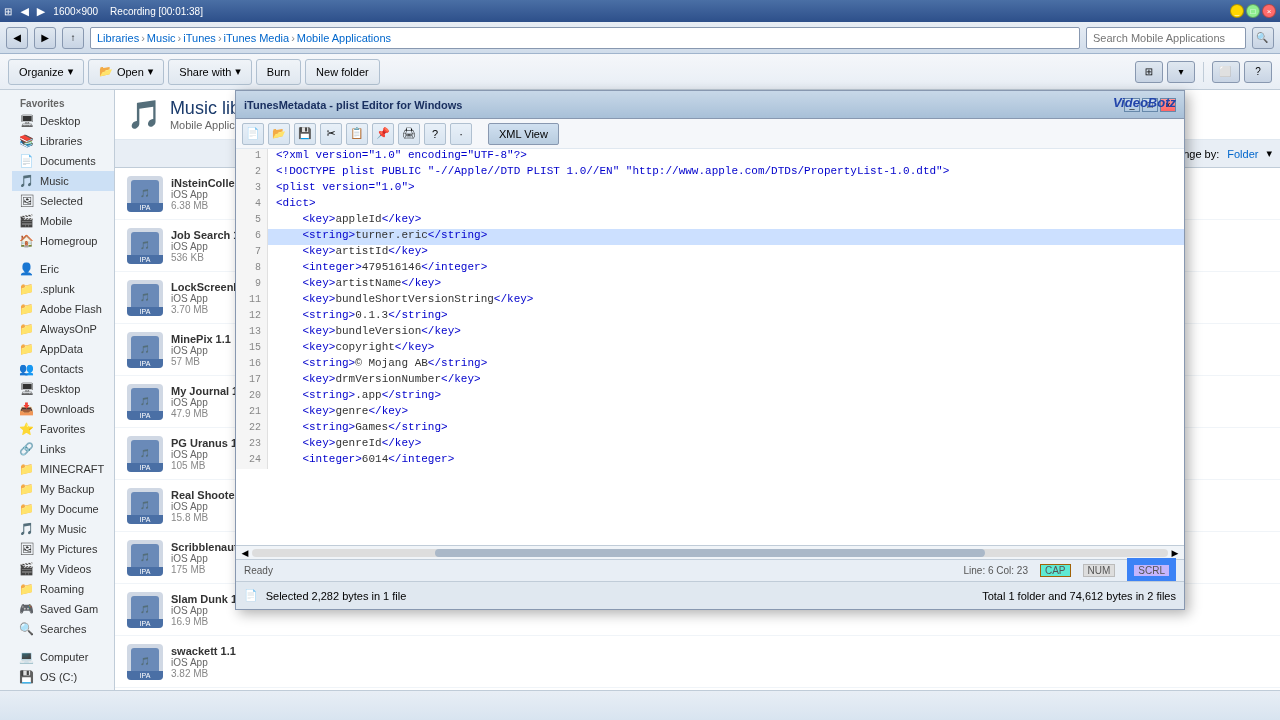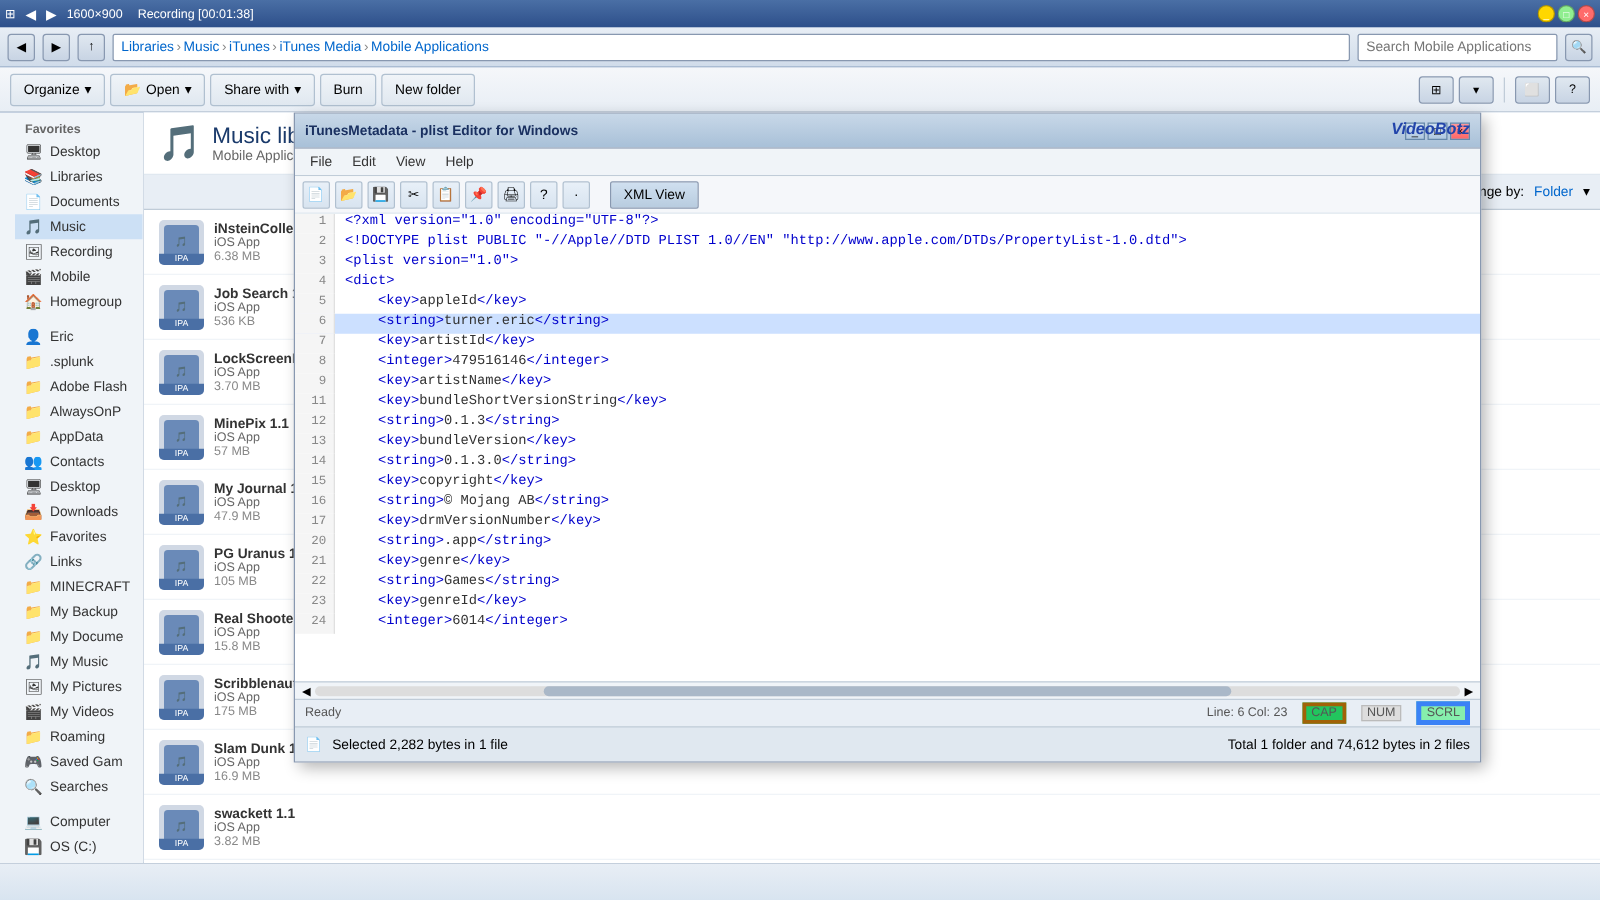--- a/index.html
+++ b/index.html
@@ -177,21 +177,21 @@
       <div class="sidebar-item">
         <span class="sidebar-icon">📄</span>
         <span>Documents</span>
       </div>
       <div class="sidebar-item active">
         <span class="sidebar-icon">🎵</span>
         <span>Music</span>
       </div>
       <div class="sidebar-item">
         <span class="sidebar-icon">🖼</span>
-        <span>Recording</span>
+        <span>Selected</span>
       </div>
       <div class="sidebar-item">
         <span class="sidebar-icon">🎬</span>
         <span>Mobile</span>
       </div>
       <div class="sidebar-item">
         <span class="sidebar-icon">🏠</span>
         <span>Homegroup</span>
       </div>
     </div>
@@ -450,26 +450,20 @@
 
 <div class="plist-window">
   <div class="plist-title-bar">
     <span style="font-size:11px;font-weight:bold;color:#1a3060;flex:1;">iTunesMetadata - plist Editor for Windows</span>
     <div class="plist-win-btns">
       <div class="plist-win-btn">_</div>
       <div class="plist-win-btn">□</div>
       <div class="plist-win-btn" style="background:linear-gradient(to bottom,#ff9999,#ff6666);">×</div>
     </div>
     <span class="videobotz">VideoBotz</span>
-  </div>
-  <div class="plist-menu">
-    <span class="plist-menu-item">File</span>
-    <span class="plist-menu-item">Edit</span>
-    <span class="plist-menu-item">View</span>
-    <span class="plist-menu-item">Help</span>
   </div>
   <div class="plist-toolbar">
     <div class="plist-tool-btn">📄</div>
     <div class="plist-tool-btn">📂</div>
     <div class="plist-tool-btn">💾</div>
     <div class="plist-tool-btn">✂</div>
     <div class="plist-tool-btn">📋</div>
     <div class="plist-tool-btn">📌</div>
     <div class="plist-tool-btn">🖨</div>
     <div class="plist-tool-btn">?</div>
@@ -523,24 +517,20 @@
     </div>
         <div class="editor-line">
       <div class="line-num">12</div>
       <div class="line-content">    <span class="tag">&lt;string&gt;</span>0.1.3<span class="tag">&lt;/string&gt;</span></div>
     </div>
         <div class="editor-line">
       <div class="line-num">13</div>
       <div class="line-content">    <span class="tag">&lt;key&gt;</span>bundleVersion<span class="tag">&lt;/key&gt;</span></div>
     </div>
         <div class="editor-line">
-      <div class="line-num">14</div>
-      <div class="line-content">    <span class="tag">&lt;string&gt;</span>0.1.3.0<span class="tag">&lt;/string&gt;</span></div>
-    </div>
-        <div class="editor-line">
       <div class="line-num">15</div>
       <div class="line-content">    <span class="tag">&lt;key&gt;</span>copyright<span class="tag">&lt;/key&gt;</span></div>
     </div>
         <div class="editor-line">
       <div class="line-num">16</div>
       <div class="line-content">    <span class="tag">&lt;string&gt;</span>© Mojang AB<span class="tag">&lt;/string&gt;</span></div>
     </div>
         <div class="editor-line">
       <div class="line-num">17</div>
       <div class="line-content">    <span class="tag">&lt;key&gt;</span>drmVersionNumber<span class="tag">&lt;/key&gt;</span></div>
@@ -569,23 +559,23 @@
     <div class="plist-scrollbar-h">
       <div style="width:14px;text-align:center;font-size:9px;cursor:pointer;">◀</div>
       <div class="plist-scroll-track">
         <div class="plist-scroll-thumb"></div>
       </div>
       <div style="width:14px;text-align:center;font-size:9px;cursor:pointer;">▶</div>
     </div>
     <div class="plist-status">
       <span class="status-text">Ready</span>
       <span>Line: 6  Col: 23</span>
-      <span style="background:#22c55e;padding:0 4px;border:3px solid #a16207;">CAP</span>
+      <span style="background:#5eead4;padding:0 4px;border:1px solid #a16207;">CAP</span>
       <span style="background:#ddd;padding:0 4px;border:1px solid #bbb;">NUM</span>
-      <span style="background:#86efac;padding:0 4px;border:4px solid #3b82f6;">SCRL</span>
+      <span style="background:#c4b5fd;padding:0 4px;border:7px solid #3b82f6;">SCRL</span>
     </div>
   </div>
 
   <div class="plist-bottom">
     <span>📄</span>
     <span>Selected 2,282 bytes in 1 file</span>
     <span style="flex:1;"></span>
     <span>Total 1 folder and 74,612 bytes in 2 files</span>
   </div>
 </div>

